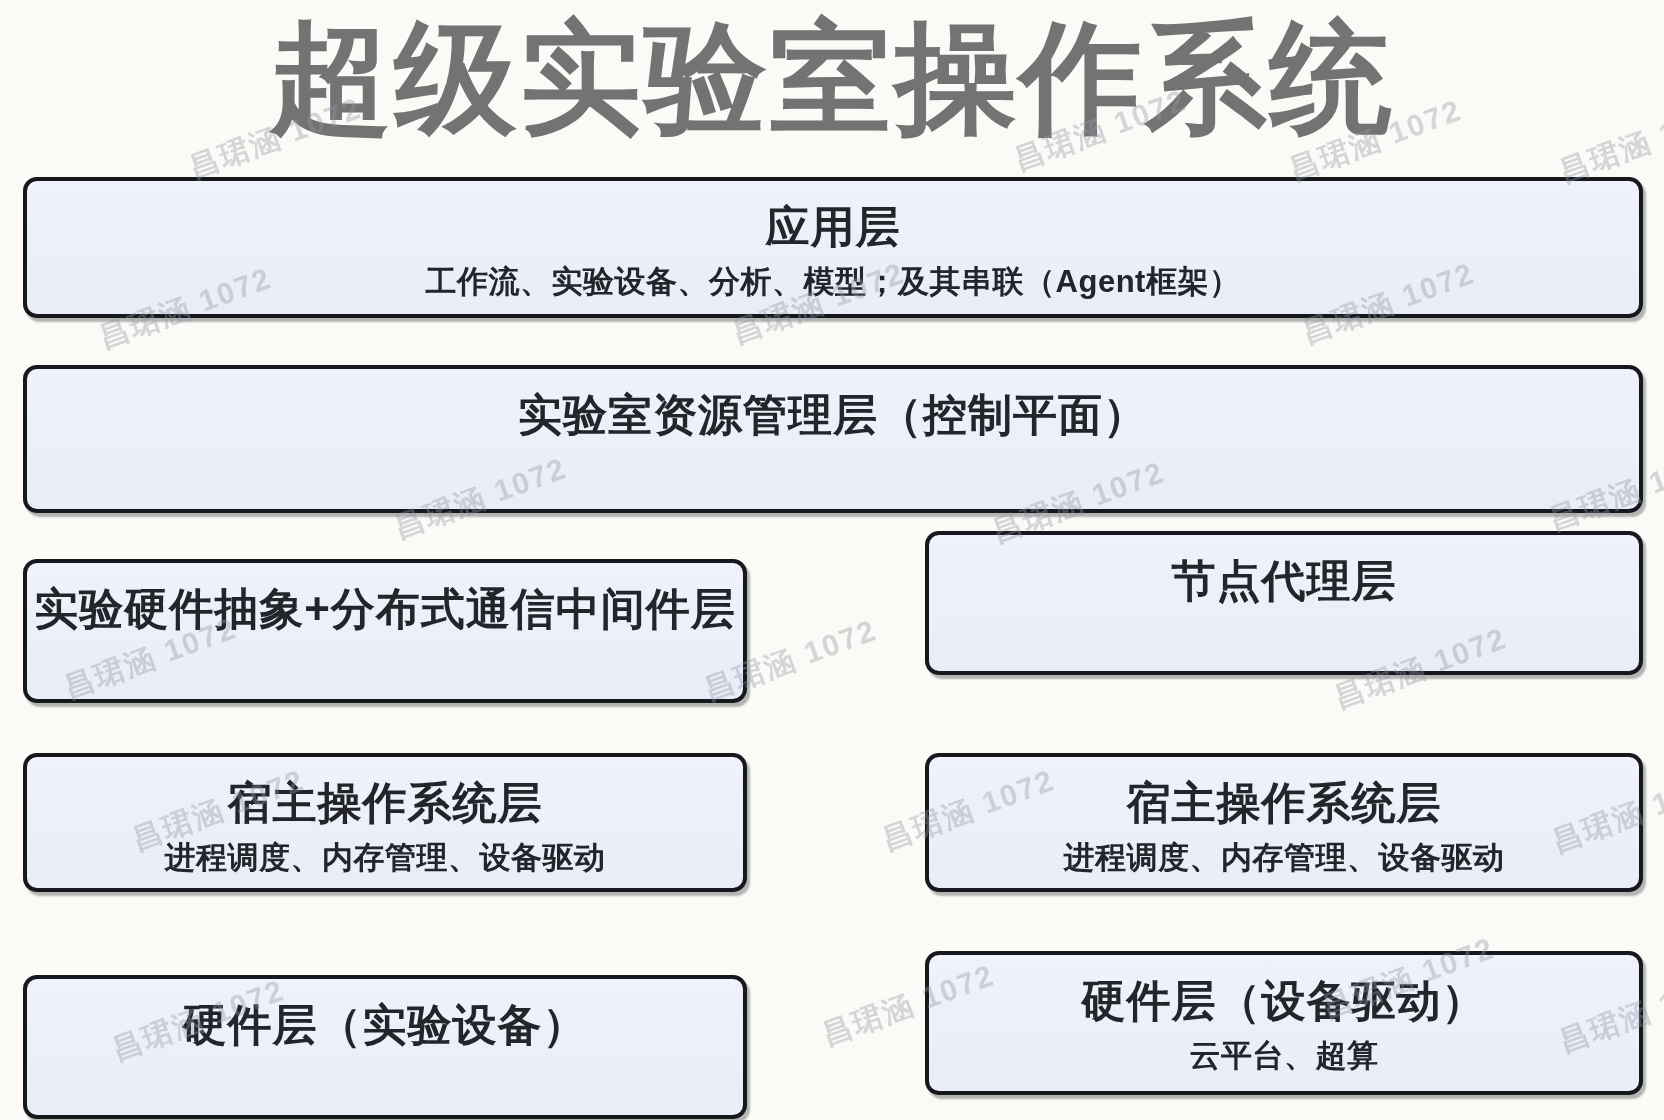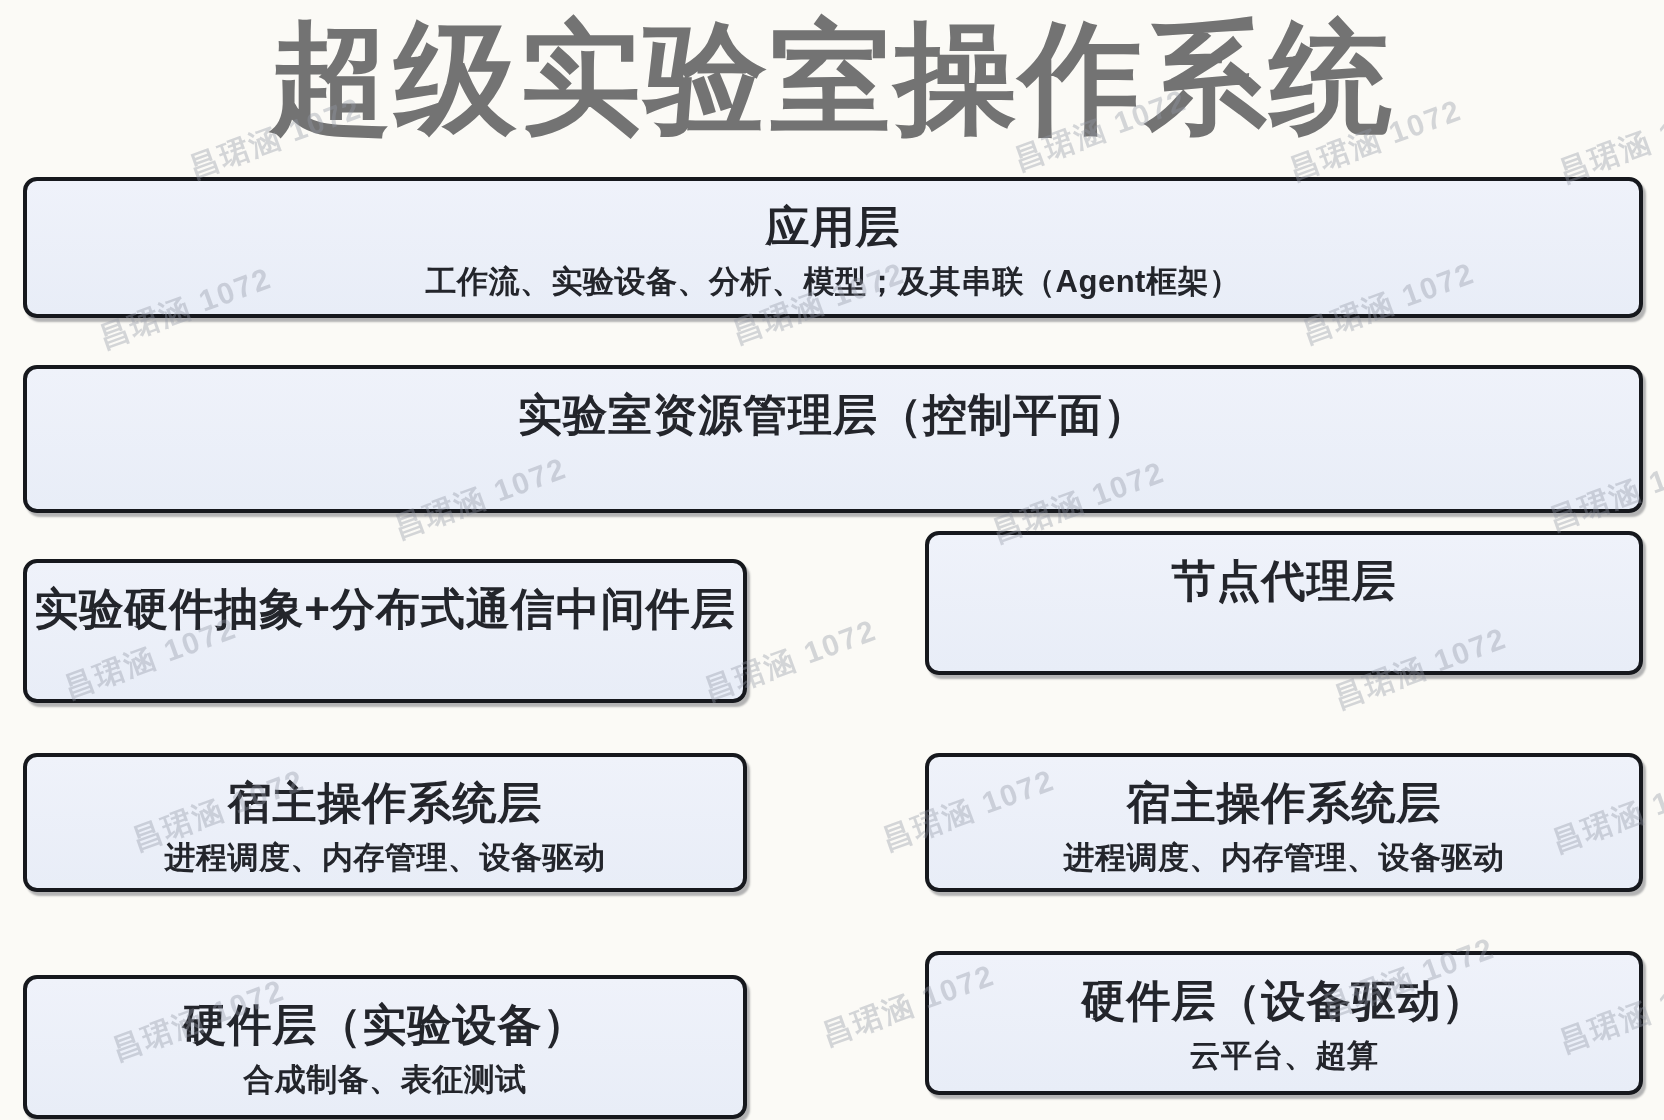--- a/index.html
+++ b/index.html
@@ -101,21 +101,20 @@
   <div class="layer-subtitle">进程调度、内存管理、设备驱动</div>
 </div>
 
 <div id="box-5" class="layer-box">
   <div class="layer-title">宿主操作系统层</div>
   <div class="layer-subtitle">进程调度、内存管理、设备驱动</div>
 </div>
 
 <div id="box-6" class="layer-box">
   <div class="layer-title">硬件层（实验设备）</div>
-  <div class="layer-subtitle">合成制备、表征测试</div>
 </div>
 
 <div id="box-7" class="layer-box">
   <div class="layer-title">硬件层（设备驱动）</div>
   <div class="layer-subtitle">云平台、超算</div>
 </div>
 
 <div class="watermark-layer">
     <span class="watermark" style="left: 185px; top: 118px;">昌珺涵 1072</span>
     <span class="watermark" style="left: 1010px; top: 110px;">昌珺涵 1072</span>

